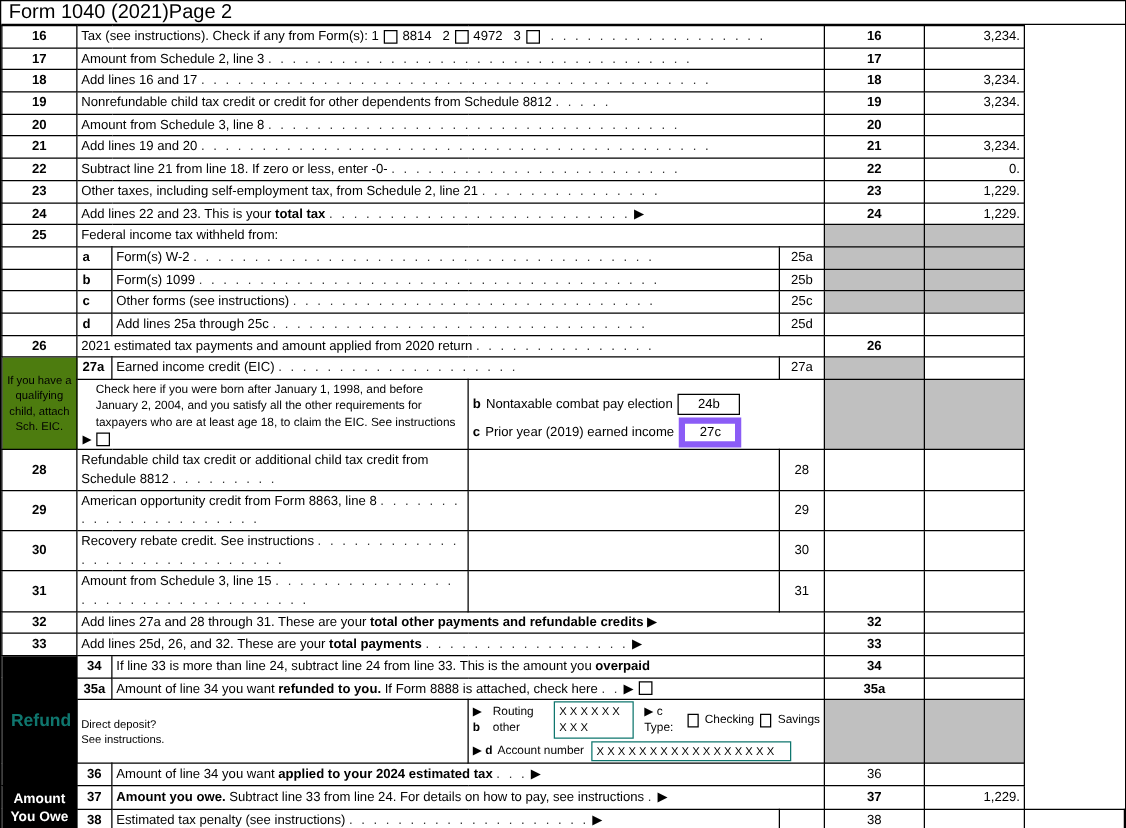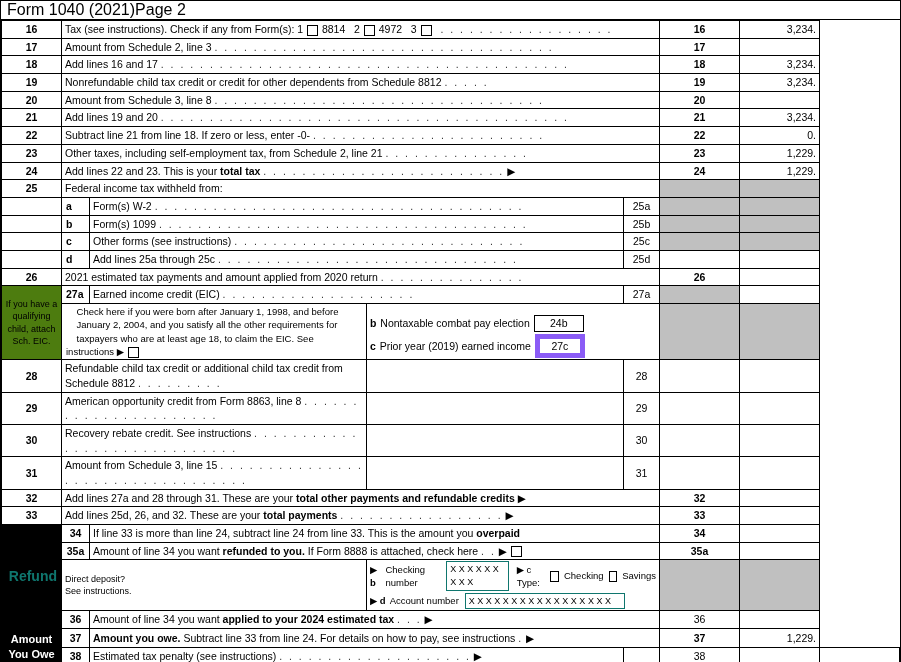--- a/index.html
+++ b/index.html
@@ -373,21 +373,21 @@
       <td class="amount-cell"></td>
     </tr>
 
     <tr>
       <td colspan="2" style="font-size:9px; padding-left:3px; vertical-align:middle;">
         Direct deposit?<br>See instructions.
       </td>
       <td colspan="2" style="padding:1px 3px;">
         <div style="display:flex; align-items:center; margin-bottom:2px;">
           <span style="font-size:9.5px; margin-right:4px;">▶ <strong>b</strong></span>
-          <span style="font-size:9.5px; margin-right:4px;">Checking number</span>
+          <span style="font-size:9.5px; margin-right:4px;">Routing other</span>
           <span class="routing-box">X X X X X X X X X</span>
           <span style="margin-left:6px; font-size:9.5px;">▶ c Type:</span>
           <span class="checkbox-inline" style="margin-left:4px;"></span>
           <span style="font-size:9.5px; margin: 0 4px;">Checking</span>
           <span class="checkbox-inline"></span>
           <span style="font-size:9.5px; margin-left:4px;">Savings</span>
         </div>
         <div style="display:flex; align-items:center;">
           <span style="font-size:9.5px; margin-right:4px;">▶ <strong>d</strong></span>
           <span style="font-size:9.5px; margin-right:4px;">Account number</span>

